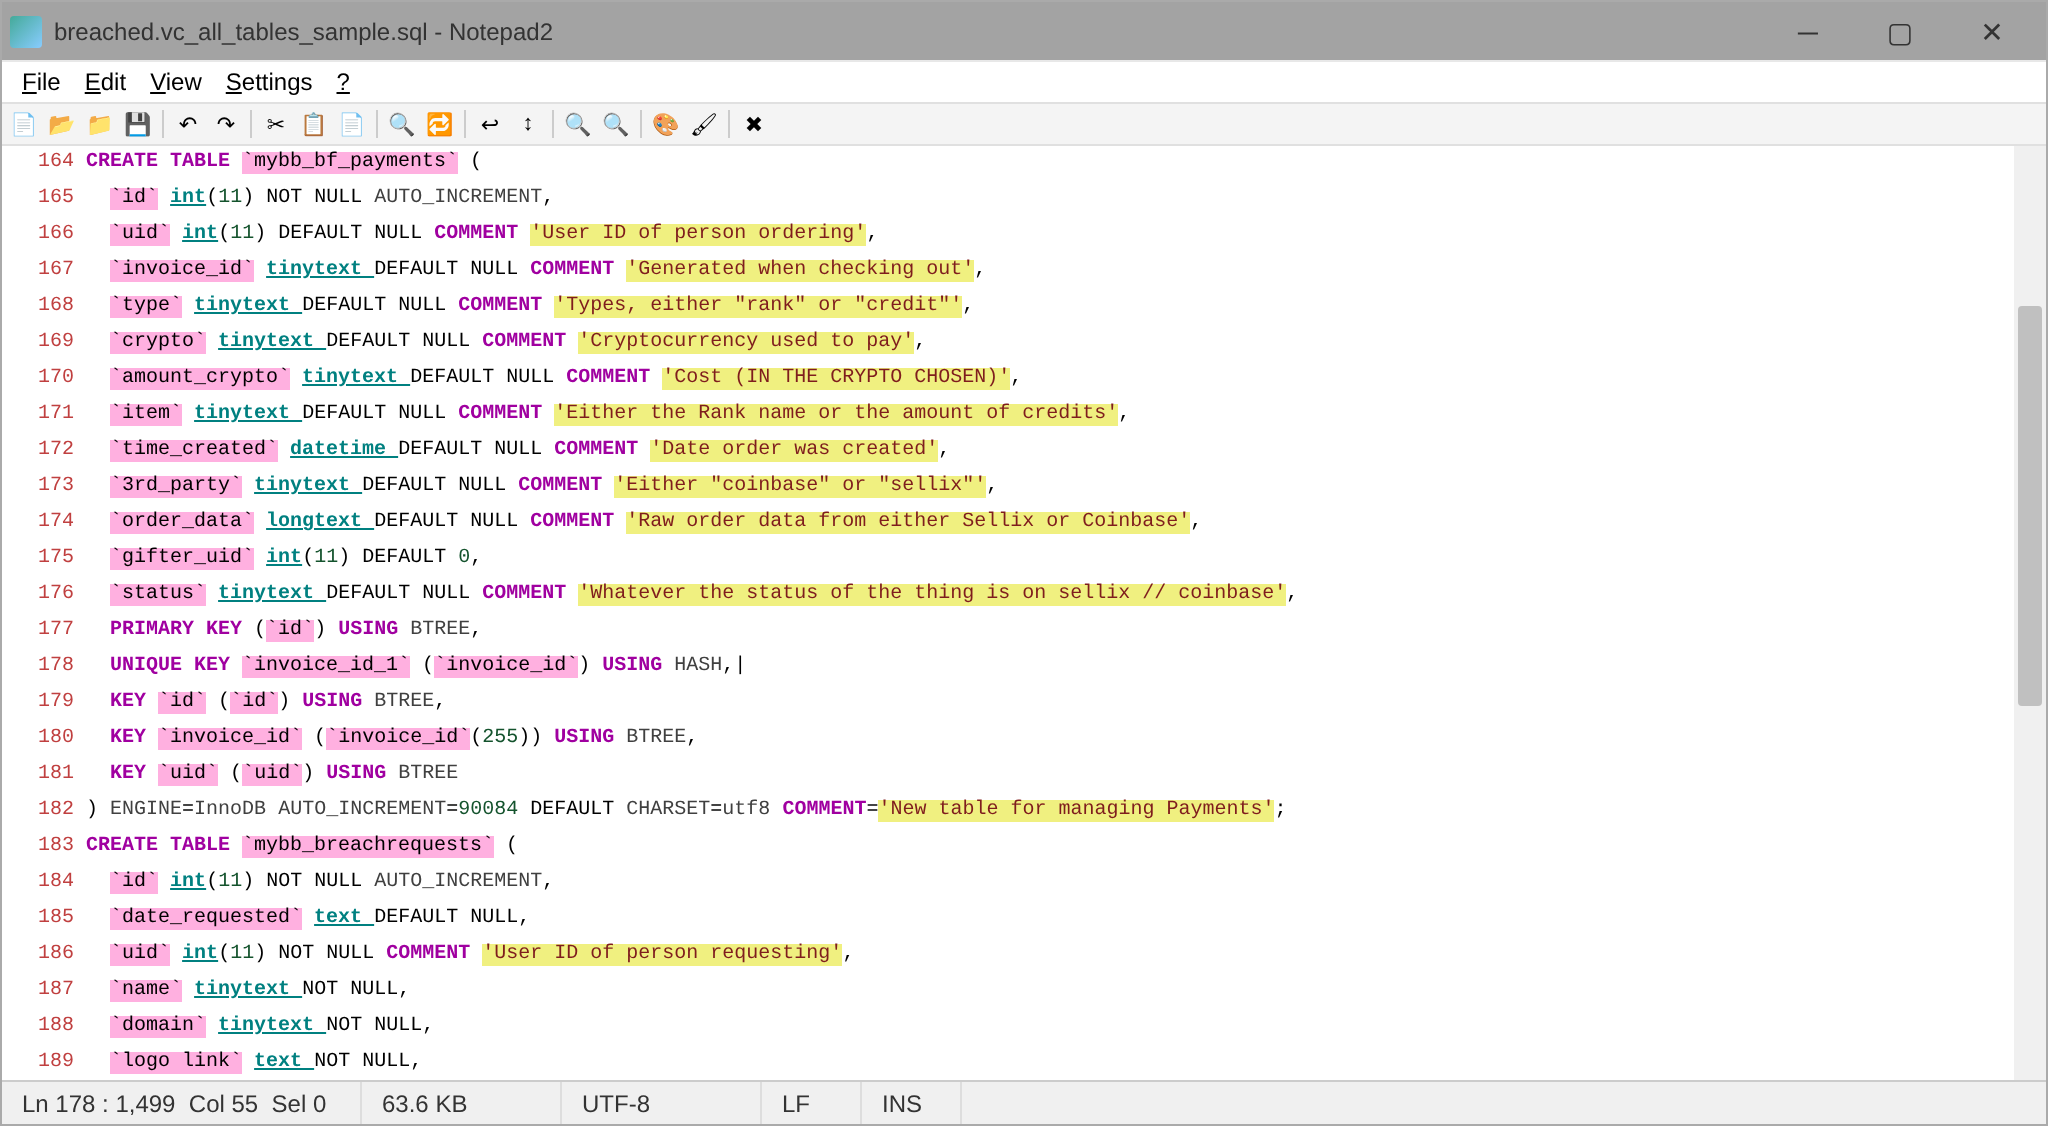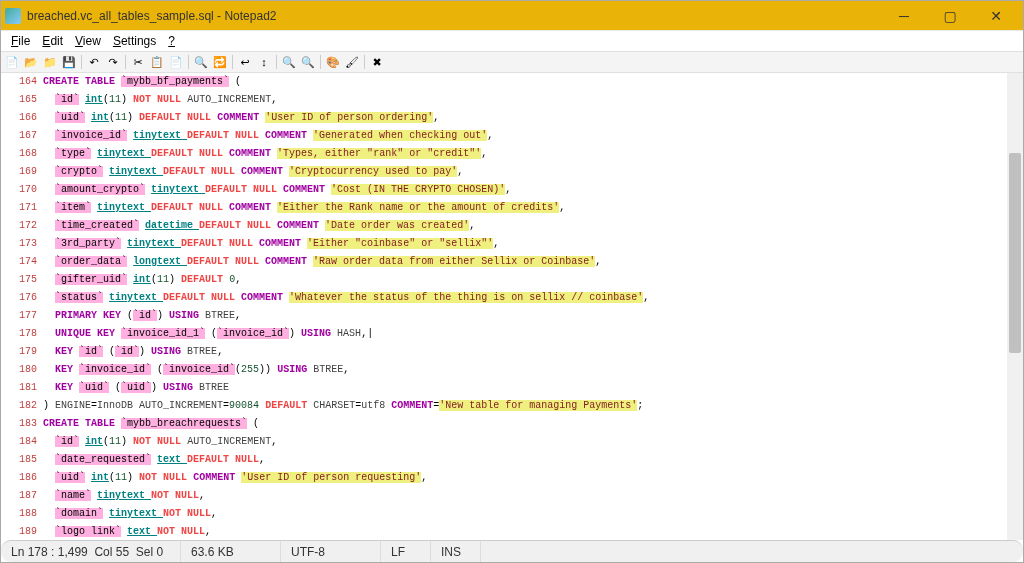--- a/index.html
+++ b/index.html
@@ -9,21 +9,21 @@
   background: #fff;
   width: 1024px;
   height: 563px;
   overflow: hidden;
   display: flex;
   flex-direction: column;
   border: 1px solid #aaa;
 }
 .titlebar {
   height: 30px;
-  background: #eab308;
+  background: #a3a3a3;
   display: flex;
   align-items: center;
   padding: 0 4px;
   border-bottom: 1px solid #e8e8e8;
 }
 .titlebar-icon {
   width: 16px; height: 16px;
   background: linear-gradient(135deg,#4a9,#8cf);
   border-radius: 2px;
   margin-right: 6px;
@@ -93,21 +93,21 @@
   user-select: none;
   flex-shrink: 0;
 }
 .code { flex: 1; }
 
 
 .kw { color: #a000a0; font-weight: bold; }            
 .ident { background: #ffb0e0; color: #000; }          
 .dtype { color: #008080; font-weight: bold; text-decoration: underline; }         
 .num { color: #14532d; }                              
-.attr { color: #ef4444; font-weight: bold; }          
+.attr { color: #000000; font-weight: normal; }          
 .str { background: #f0f080; color: #7f1d1d; }         
 .pn { color: #000; }                                  
 .fn { color: #404040; }                                  
 
 .scrollbar {
   position: absolute;
   right: 0; top: 0; bottom: 0;
   width: 16px;
   background: #f0f0f0;
 }
@@ -120,21 +120,20 @@
 }
 
 .statusbar {
   height: 22px;
   background: #f0f0f0;
   border-top: 1px solid #ccc;
   display: flex;
   align-items: center;
   font-size: 12px;
   color: #333;
-  border-radius: 10px;
 }
 .status-cell {
   padding: 0 10px;
   border-right: 1px solid #ddd;
   height: 100%;
   display: flex;
   align-items: center;
 }
 .status-cell.wide { flex: 0 0 180px; }
 .status-cell.med  { flex: 0 0 100px; }

